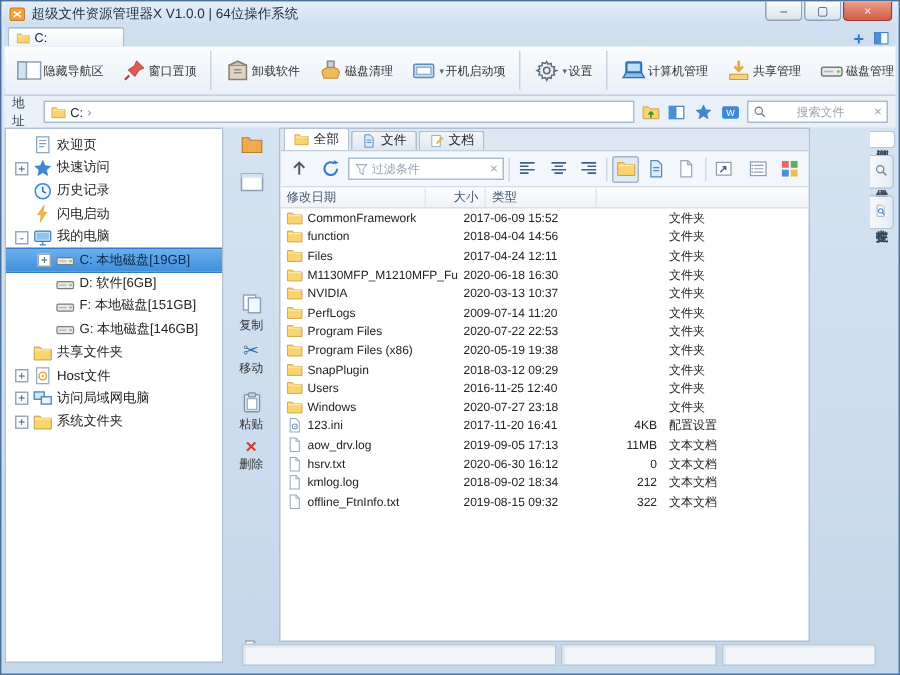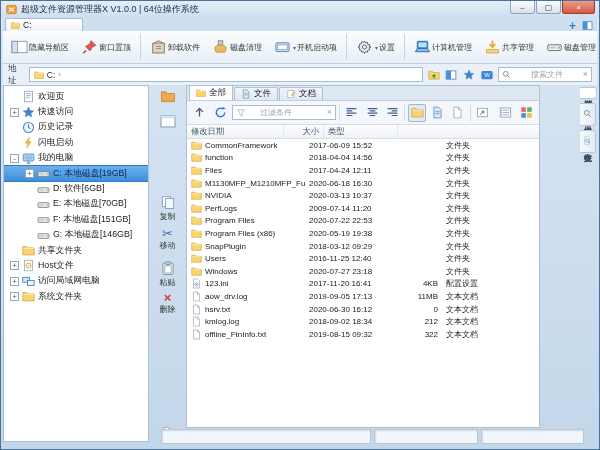--- a/index.html
+++ b/index.html
@@ -50,21 +50,21 @@
 .rbot{bottom:1px;}
 .main{position:absolute;left:185px;top:84px;width:354px;height:343px;background:#fff;border:1px solid #b0c0d2;display:flex;flex-direction:column;overflow:hidden;}
 .mtabs{height:15px;background:#dde8f3;display:flex;align-items:flex-end;padding-left:2px;gap:1px;border-bottom:1px solid #c2cfdd;flex:0 0 15px;}
 .mtab{height:13px;display:flex;align-items:center;gap:3px;padding:0 6px;font-size:8.5px;color:#223;background:linear-gradient(#f2f5f9,#e0e8f0);border:1px solid #b0c0d2;border-bottom:none;border-radius:2px 2px 0 0;}
 .mtab .ic svg{width:10px;height:10px;}
 .mtab.active{background:#fff;height:15px;}
 .toolbar2{height:24px;background:#f3f7fb;border-bottom:1px solid #d4dde6;display:flex;align-items:center;gap:3px;padding:0 4px;flex:0 0 24px;}
 .t2btn{width:18px;height:18px;display:flex;align-items:center;justify-content:center;border-radius:2px;}
 .t2btn svg{width:13px;height:13px;display:block;}
 .t2btn.pressed{background:#e0ebf5;border:1px solid #9fb6cc;}
-.filterbox{width:104px;height:15px;background:#fff;border:1px solid #a8bcd0;display:flex;align-items:center;gap:14px;padding:0 3px;}
+.filterbox{width:104px;height:15px;background:#fff;border:1px solid #a8bcd0;display:flex;align-items:center;gap:2px;padding:0 3px;}
 .filterbox .ic svg{width:10px;height:10px;}
 .filterbox input{border:none;outline:none;flex:1;min-width:0;font-size:8px;background:transparent;font-family:inherit;color:#333;}
 .t2sep{width:1px;height:16px;background:#d0dae4;flex:0 0 1px;}
 .t2spacer{flex:1;}
 .fheader{height:14px;display:flex;background:linear-gradient(#fcfdfe,#eff2f6);border-bottom:1px solid #d8dee5;font-size:8.3px;color:#44586c;align-items:center;flex:0 0 14px;}
 .hc{padding:0 4px;border-right:1px solid #e2e7ec;height:100%;display:flex;align-items:center;gap:2px;}
 .sortglyph{font-size:7px;color:#6a7e92;}
 .w-name{width:118px;}.w-date{width:97px;}.w-size{width:40px;justify-content:flex-end;}.w-type{width:74px;}.w-fill{flex:1;border-right:none;}
 .flist{flex:1;overflow:hidden;}
 .frow{height:12.6px;display:flex;align-items:center;font-size:8px;color:#222;}
@@ -389,31 +389,20 @@
       </div>
       <div class="titem lvl2">
         <span class="tog none"></span>
         <span class="ic">
           <svg viewBox="0 0 16 16">
             <rect x="1.2" y="5.8" width="13.6" height="5.8" rx="1.2" fill="#e9e9e9" stroke="#7b7b7b"></rect>
             <circle cx="12.4" cy="8.7" r=".9" fill="#49c24f"></circle>
             <path d="M2.8 8.7h6" stroke="#b5b5b5"></path>
           </svg>
         </span>
-        <span class="tlabel">E: 本地磁盘[70GB]</span>
-      </div>
-      <div class="titem lvl2">
-        <span class="tog none"></span>
-        <span class="ic">
-          <svg viewBox="0 0 16 16">
-            <rect x="1.2" y="5.8" width="13.6" height="5.8" rx="1.2" fill="#e9e9e9" stroke="#7b7b7b"></rect>
-            <circle cx="12.4" cy="8.7" r=".9" fill="#49c24f"></circle>
-            <path d="M2.8 8.7h6" stroke="#b5b5b5"></path>
-          </svg>
-        </span>
         <span class="tlabel">F: 本地磁盘[151GB]</span>
       </div>
       <div class="titem lvl2">
         <span class="tog none"></span>
         <span class="ic">
           <svg viewBox="0 0 16 16">
             <rect x="1.2" y="5.8" width="13.6" height="5.8" rx="1.2" fill="#e9e9e9" stroke="#7b7b7b"></rect>
             <circle cx="12.4" cy="8.7" r=".9" fill="#49c24f"></circle>
             <path d="M2.8 8.7h6" stroke="#b5b5b5"></path>
           </svg>

